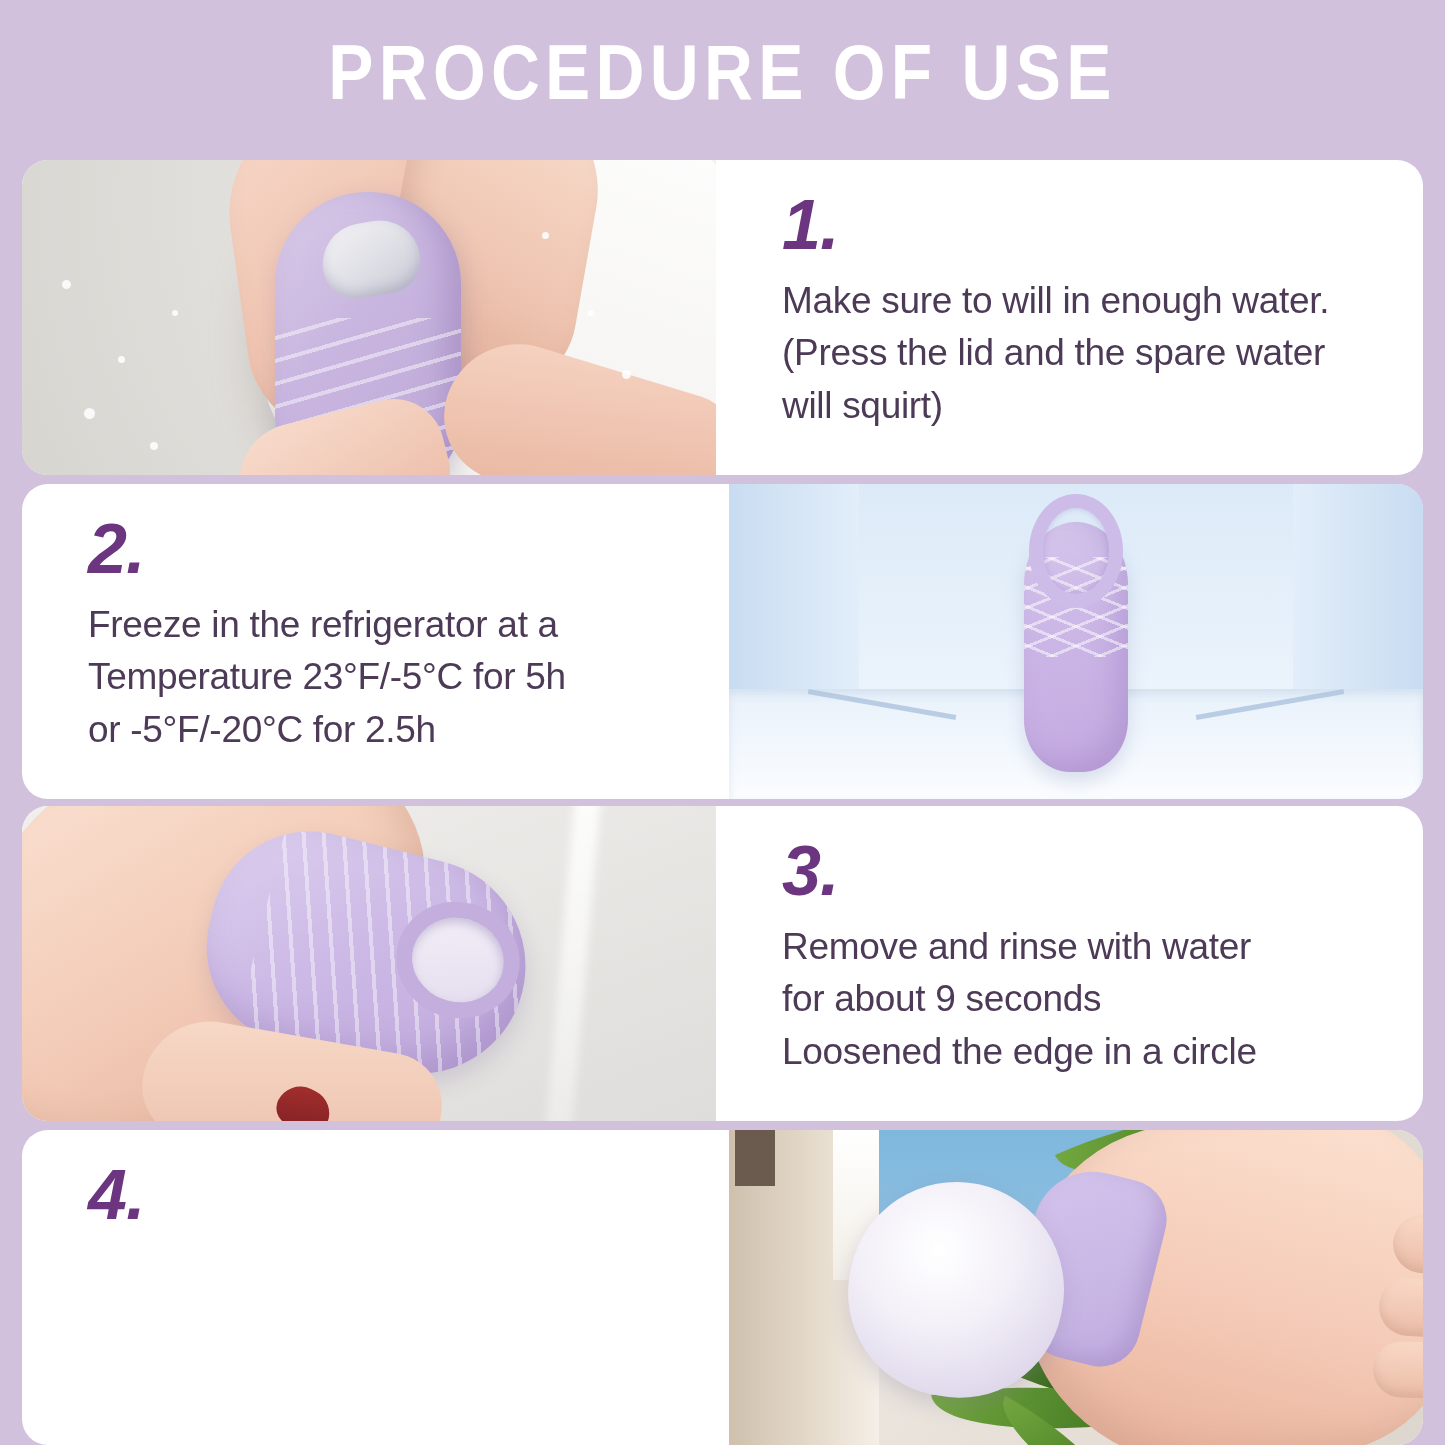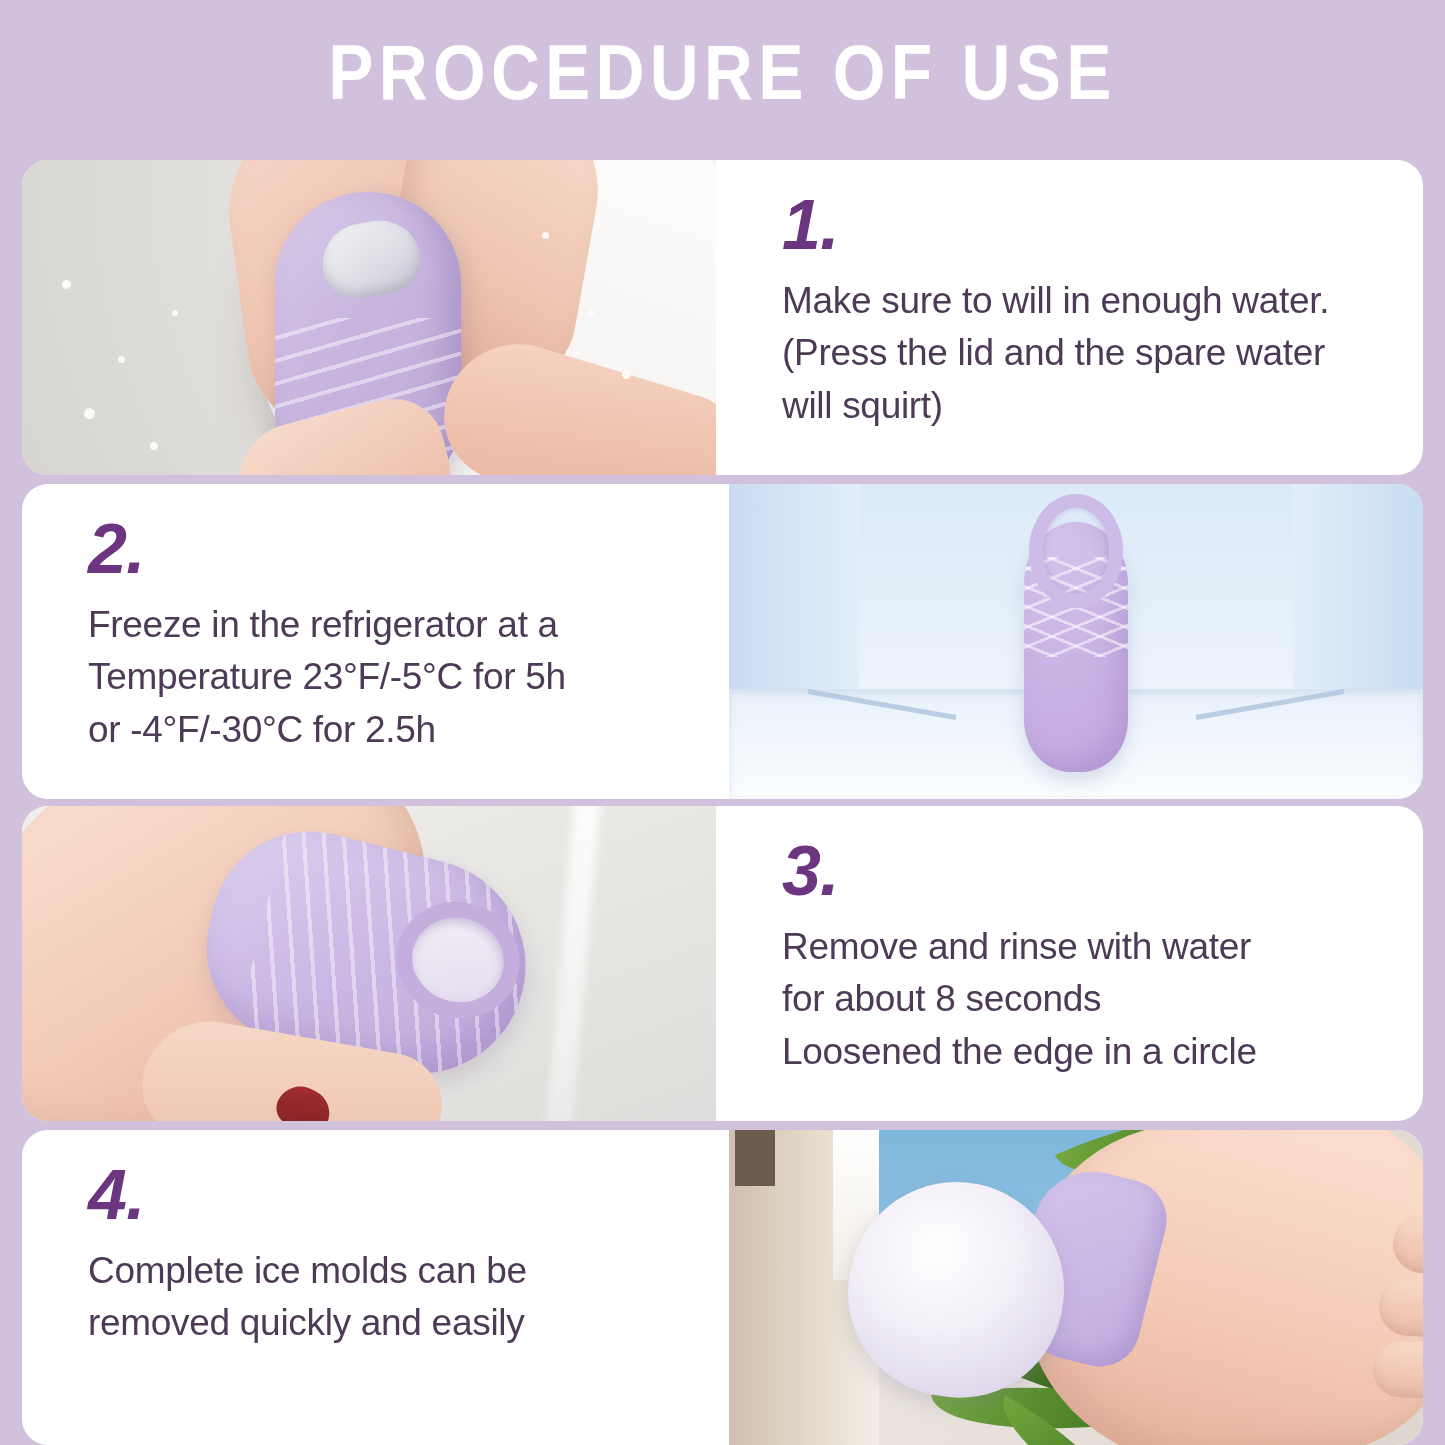--- a/index.html
+++ b/index.html
@@ -410,21 +410,21 @@
 
   </div>
 
   <div class="row" id="row2">
 
     <div class="half text">
       <div class="textblock">
         <div class="step-num">2.</div>
         <div class="step-body">Freeze in the refrigerator at a
 Temperature 23°F/-5°C for 5h
-or -4°F/-30°C for 2.5h</div>
+or -5°F/-20°C for 2.5h</div>
       </div>
     </div>
 
     <div class="half photo" style="width:694px;">
       <div class="scene">
         <div class="s2-bg"></div>
         <div class="s2-backwall"></div>
         <div class="s2-sideL"></div>
         <div class="s2-sideR"></div>
         <div class="s2-floor"></div>
@@ -448,34 +448,32 @@
         <div class="s3-hole"></div>
         <div class="s3-finger"></div>
         <div class="s3-nail"></div>
       </div>
     </div>
 
     <div class="half text">
       <div class="textblock">
         <div class="step-num">3.</div>
         <div class="step-body">Remove and rinse with water
-for about 8 seconds
+for about 9 seconds
 Loosened the edge in a circle</div>
       </div>
     </div>
 
   </div>
 
   <div class="row" id="row4">
 
     <div class="half text">
       <div class="textblock">
         <div class="step-num">4.</div>
-        <div class="step-body">Complete ice molds can be
-removed quickly and easily</div>
       </div>
     </div>
 
     <div class="half photo" style="width:694px;">
       <div class="scene">
         <div class="s4-bg"></div>
         <div class="s4-blue"></div>
         <div class="s4-frame"></div>
         <div class="s4-windowlight"></div>
         <div class="s4-darkstrip"></div>

